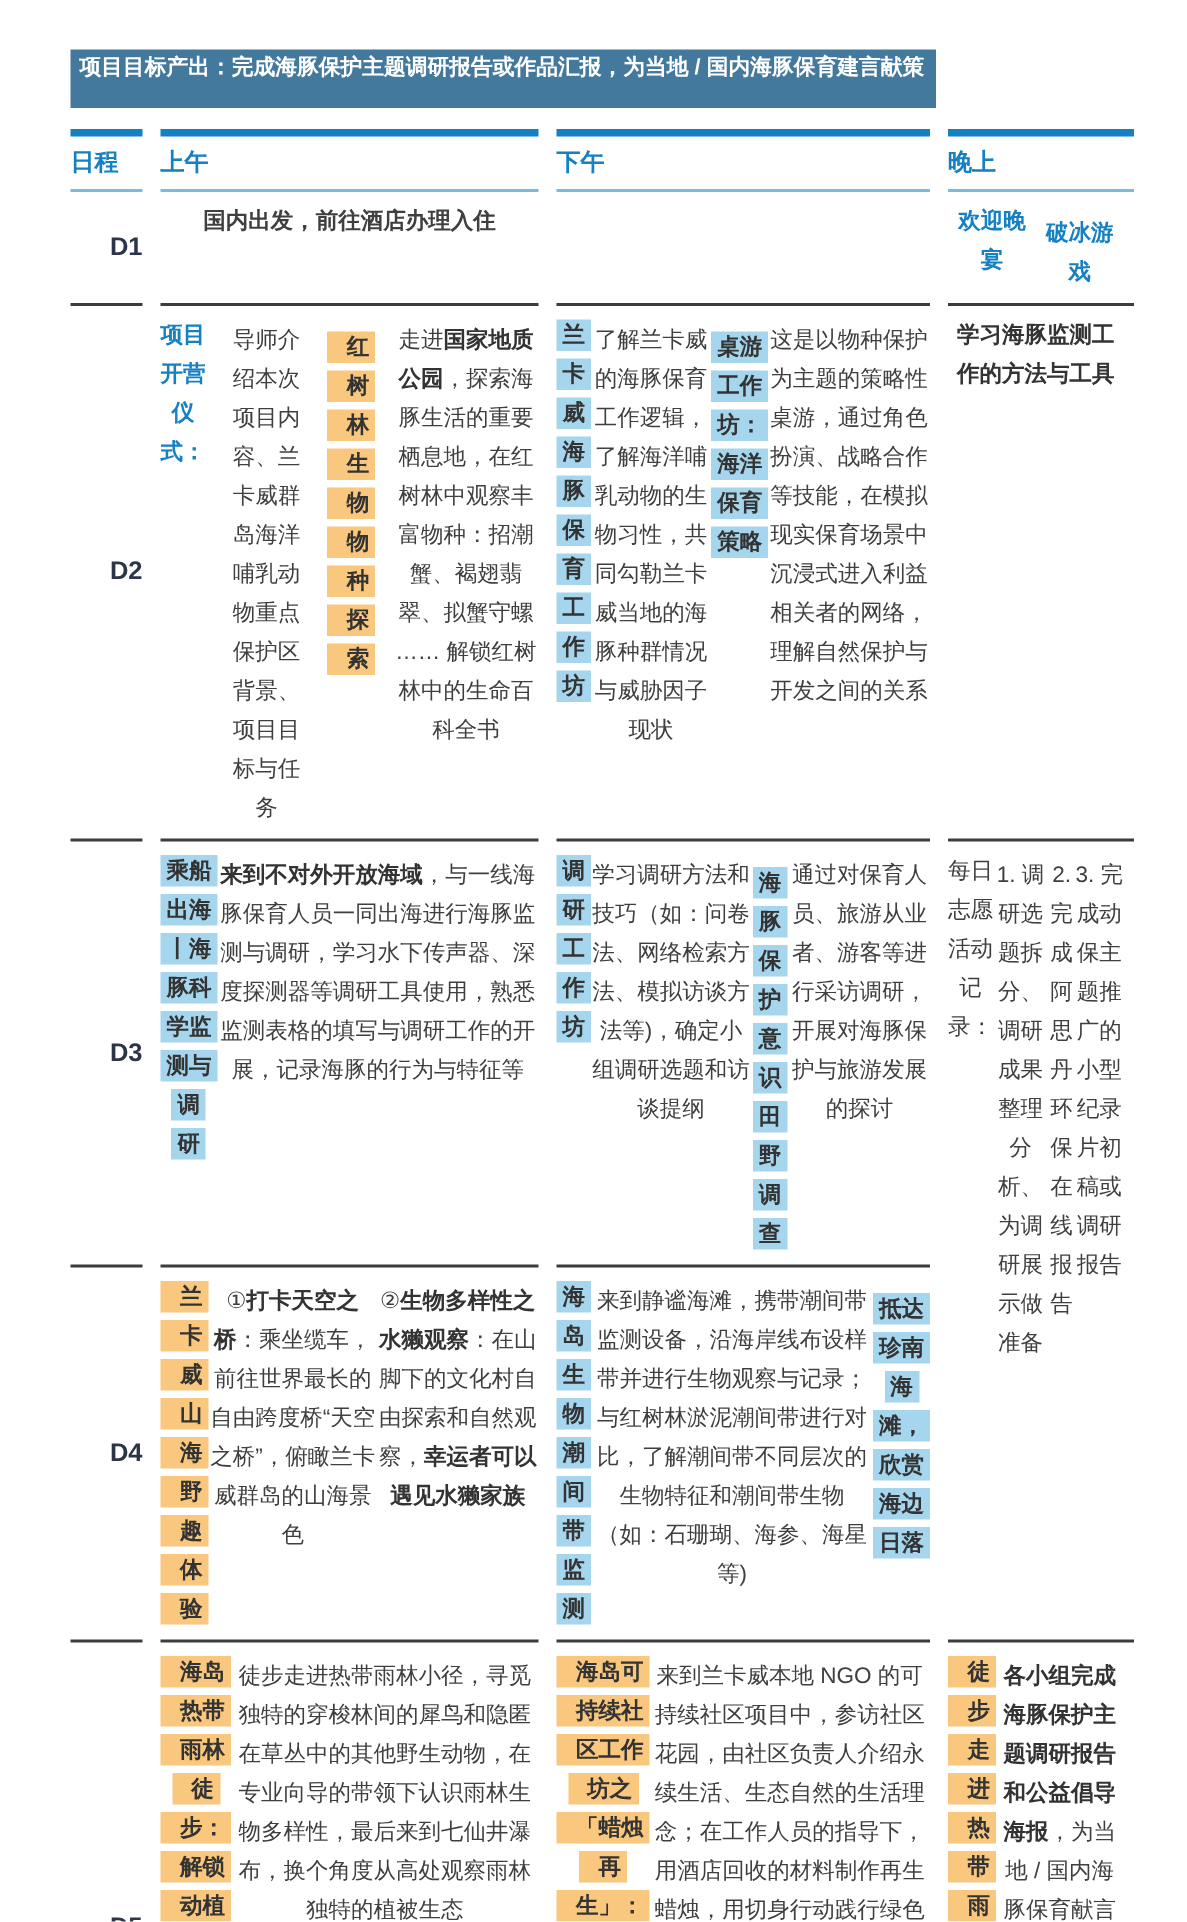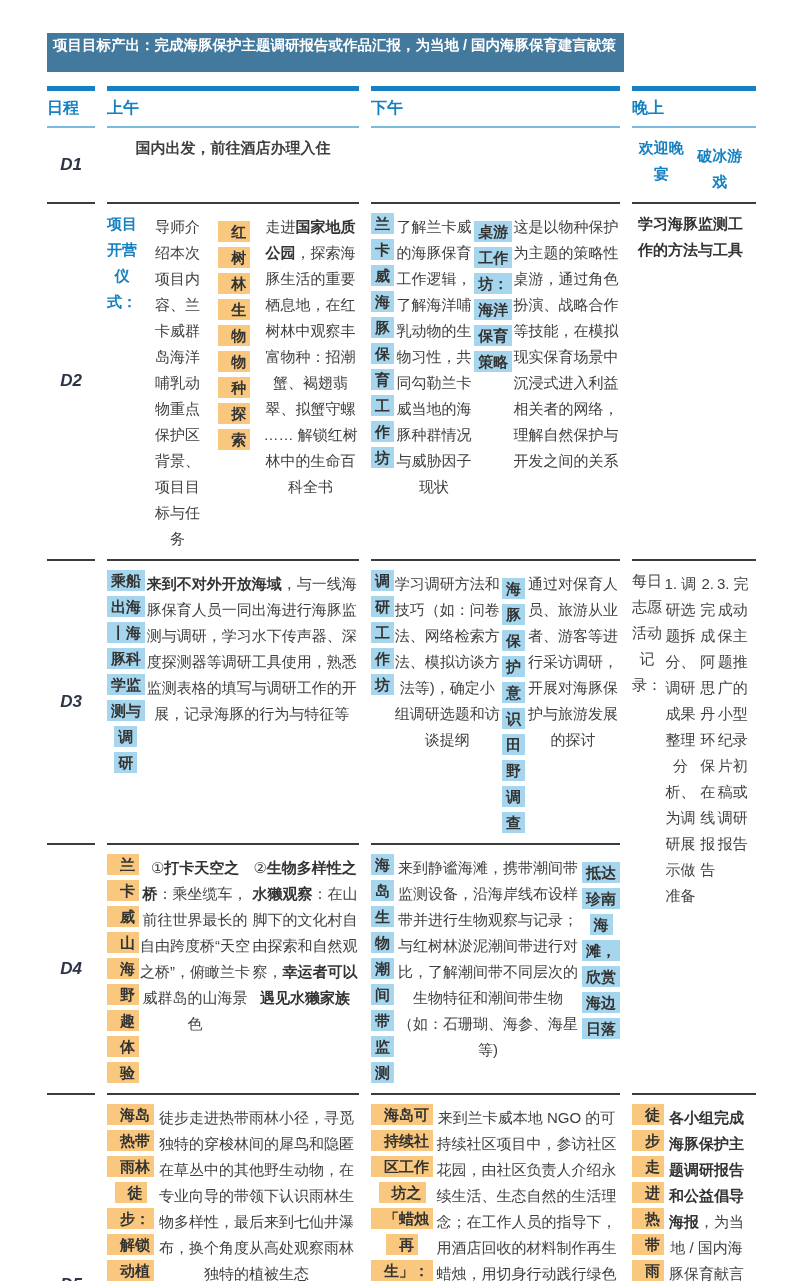--- a/index.html
+++ b/index.html
@@ -10,21 +10,21 @@
   .tbl{display:grid;margin-top:14px;
        grid-template-columns:48px 252px 249px 124px;column-gap:12px;
        grid-template-rows:minmax(42px,auto) minmax(55px,auto) minmax(295px,auto)
                           minmax(221px,auto) minmax(223px,auto) minmax(297px,auto) minmax(51px,auto);}
   .cell{box-sizing:border-box;}
   .hcell{grid-row:1;border-top:5px solid var(--accent);border-bottom:2px solid var(--accent-light);
          color:var(--accent);font-weight:bold;font-size:16px;display:flex;align-items:center;}
   .hc1{grid-column:1;}.hc2{grid-column:2;font-family:Liberation Mono, monospace;}.hc3{grid-column:3;}.hc4{grid-column:4;}
   .cell.body{display:flex;flex-direction:row;justify-content:center;padding:7px 0;text-align:center;}
   .cell.eve{padding-right:7px;}
-  .cell.day{display:flex;align-items:center;justify-content:center;font-style:italic;}
+  .cell.day{display:flex;align-items:center;justify-content:flex-end;}
   .sep{border-top:2px solid var(--sep);}
   .dlabel{font-weight:bold;font-size:17px;color:var(--day-label);}
   .para{font-size:15px;line-height:26px;color:var(--text);}
   .para+.para{margin-top:3px;}
   .para.hl-blue:not(:first-child),.para.hl-orange:not(:first-child),
   .para.blue:not(:first-child){margin-top:8px;}
   .para b{font-weight:bold;color:#333;}
   .blue{color:var(--accent);font-weight:bold;}
   .hl{font-weight:bold;color:#333;padding:2px 4px;
       -webkit-box-decoration-break:clone;box-decoration-break:clone;}

